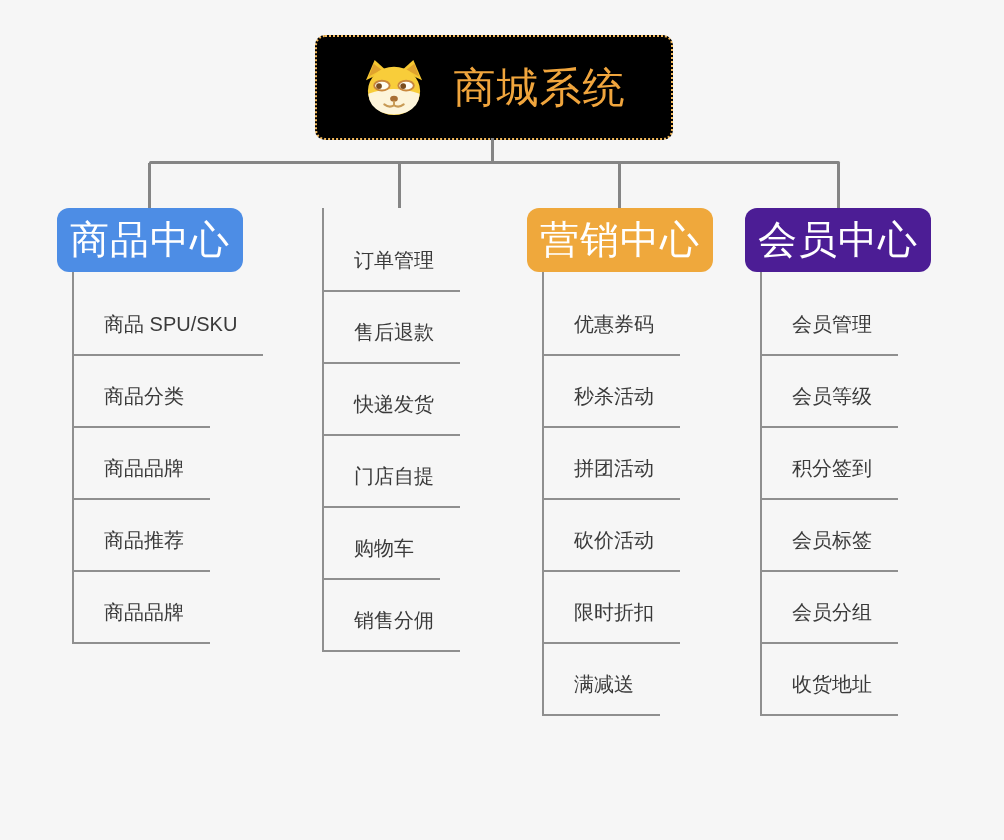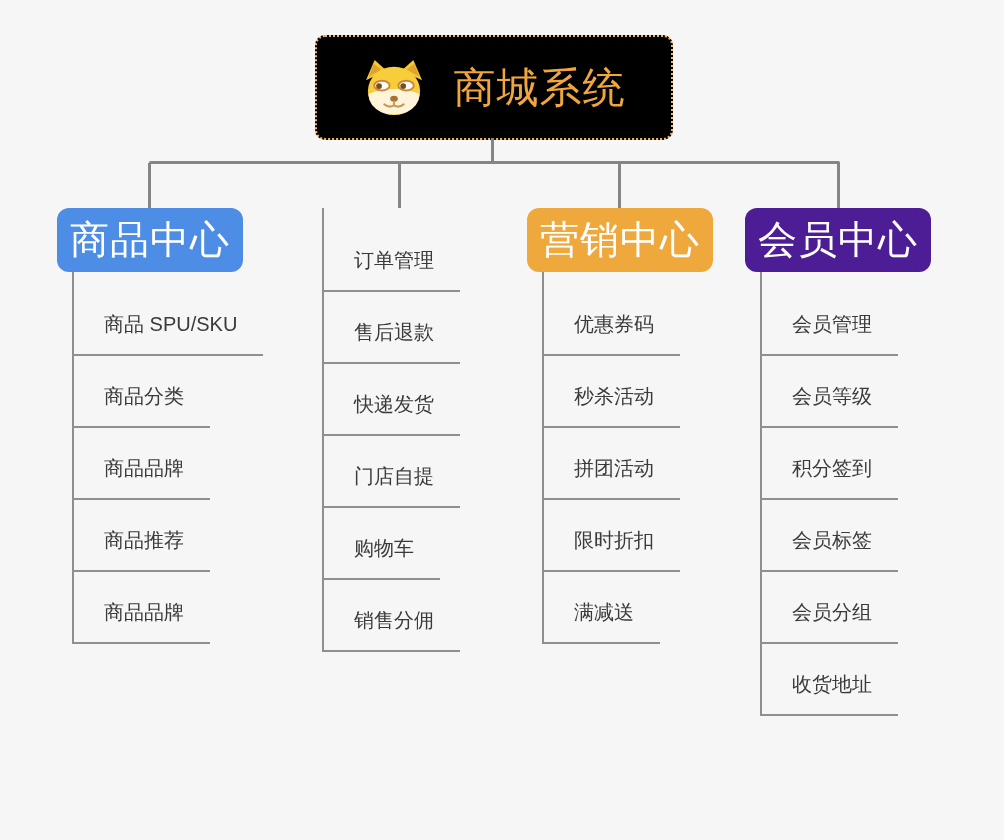--- a/index.html
+++ b/index.html
@@ -168,20 +168,23 @@
       <li>
           <span class="child-label">优惠券码</span>
         </li>
       <li>
           <span class="child-label">秒杀活动</span>
         </li>
       <li>
           <span class="child-label">拼团活动</span>
         </li>
       <li>
+          <span class="child-label">砍价活动</span>
+        </li>
+      <li>
           <span class="child-label">限时折扣</span>
         </li>
       <li>
           <span class="child-label">满减送</span>
         </li>
     </ul>
   </div>
 
   <div class="branch b3">
     <div class="branch-header" style="background-color: #4c1d95;">

